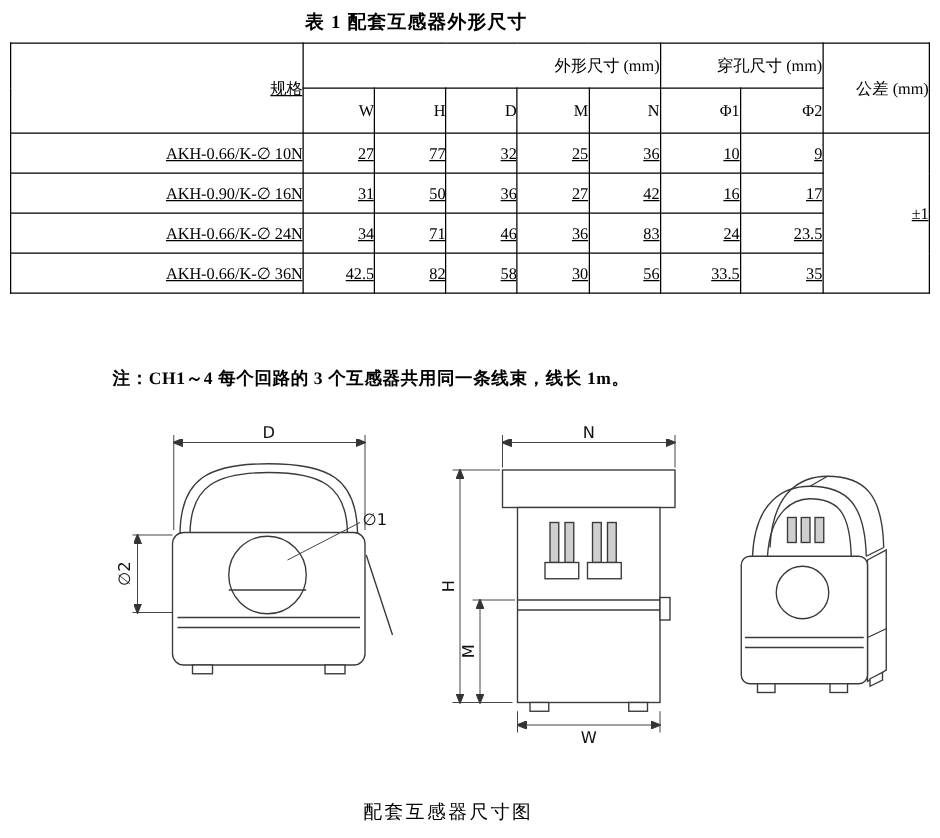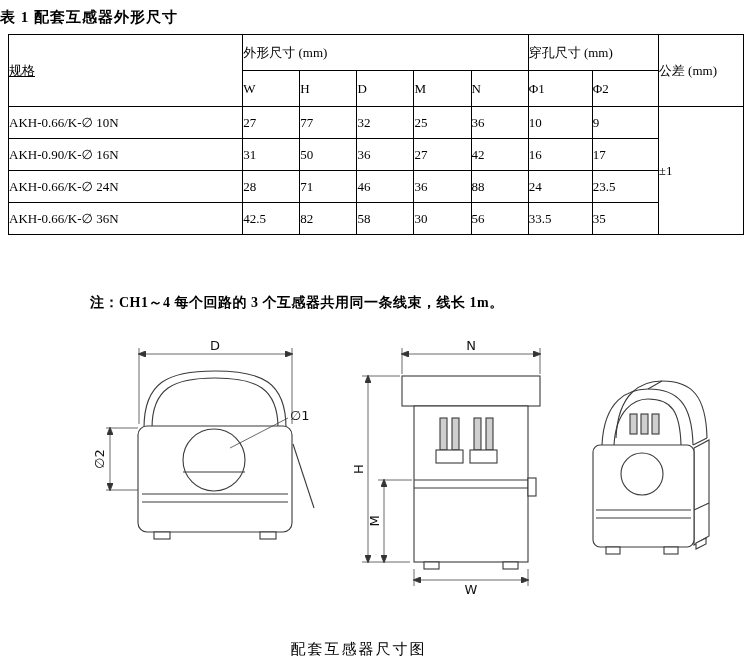--- a/index.html
+++ b/index.html
@@ -2,35 +2,35 @@
 <html><head>
 <meta charset="utf-8">
 <style>
   html,body{margin:0;padding:0;}
   body{
     width:752px;height:670px;background:#ffffff;position:relative;
     font-family:"Liberation Serif","DejaVu Serif",serif;color:#000;
     overflow:hidden;
   }
   .title{
-    position:absolute;top:8px;left:0;width:666px;
+    position:absolute;top:8px;left:0;width:666px;text-align:center;
     font-size:15px;font-weight:bold;letter-spacing:1px;
   }
   table.dims{
     position:absolute;top:34px;left:8px;width:736px;
     border-collapse:collapse;table-layout:fixed;
     font-size:13px;
   }
   table.dims td{
-    border:1px solid #000;text-align:left;vertical-align:middle;
+    border:1px solid #000;text-align:right;vertical-align:middle;
     padding:0;overflow:hidden;white-space:nowrap;
   }
   tr.hrow1 td{height:35px;}
   tr.hrow2 td{height:35px;}
-  tr.drow td{height:31px;}
+  tr.drow td{height:31px;text-decoration:underline;}
   td.spec-head{
     text-align:left;vertical-align:bottom;padding:0 0 9px 22px;text-decoration:underline;
   }
   .note{
     position:absolute;top:294px;left:90px;
     font-size:14px;font-weight:bold;letter-spacing:0.5px;
   }
   .caption{
     position:absolute;top:640px;left:0;width:717px;text-align:center;
     font-size:15px;letter-spacing:2px;
@@ -93,25 +93,25 @@
       <td>31</td>
       <td>50</td>
       <td>36</td>
       <td>27</td>
       <td>42</td>
       <td>16</td>
       <td>17</td>
     </tr>
     <tr class="drow">
       <td>AKH-0.66/K-∅ 24N</td>
-      <td>28</td>
+      <td>34</td>
       <td>71</td>
       <td>46</td>
       <td>36</td>
-      <td>88</td>
+      <td>83</td>
       <td>24</td>
       <td>23.5</td>
     </tr>
     <tr class="drow">
       <td>AKH-0.66/K-∅ 36N</td>
       <td>42.5</td>
       <td>82</td>
       <td>58</td>
       <td>30</td>
       <td>56</td>

